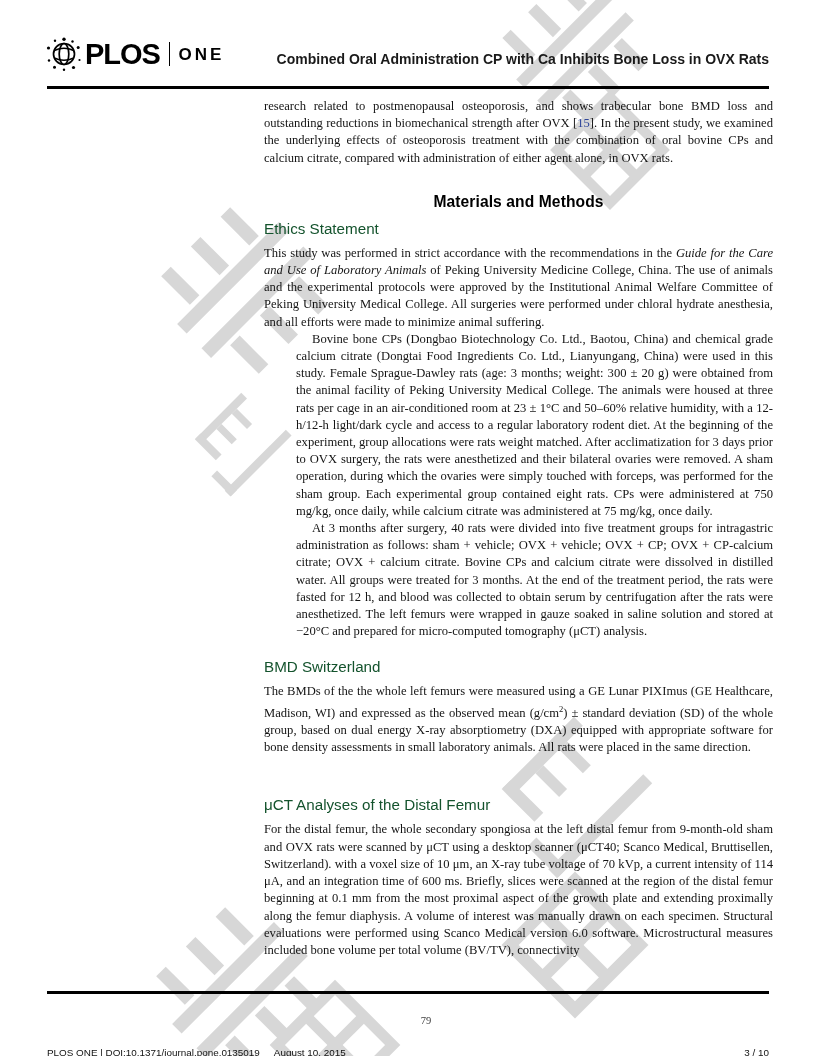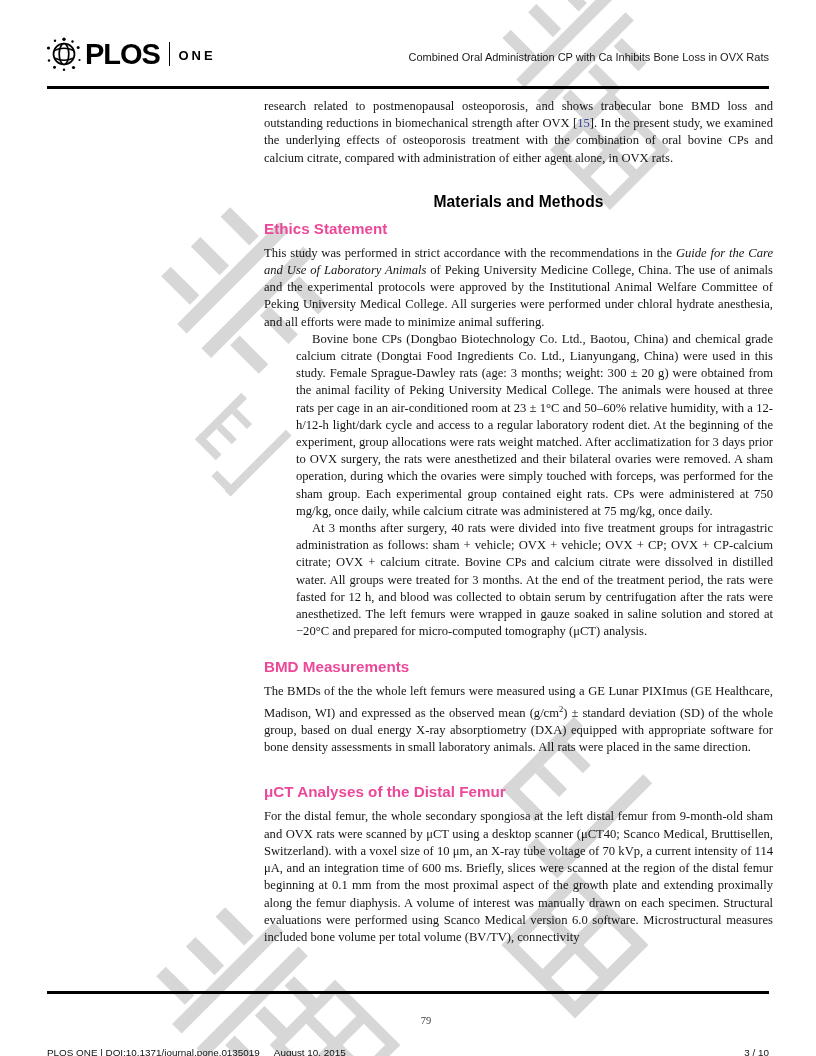--- a/index.html
+++ b/index.html
@@ -10,44 +10,44 @@
   
   .watermark { position:absolute; left:0; top:0; z-index:0; }
   
   .logo { position:absolute; left:46px; top:34px; z-index:2; display:flex; align-items:center; height:40px; }
   .logo .plos {
     font-family:"Liberation Sans", sans-serif; font-weight:900; font-size:29px;
     letter-spacing:-1px; color:#000; margin-left:3px;
   }
   .logo .logo-divider { width:1.5px; height:24px; background:#000; margin:0 8px 0 9px; }
   .logo .one {
-    font-family:"Liberation Sans", sans-serif; font-weight:600; font-size:13px;
+    font-family:"Liberation Sans", sans-serif; font-weight:600; font-size:17px;
     letter-spacing:3px; color:#000; padding-top:2px;
   }
   .running-title {
     position:absolute; right:47px; top:51px; z-index:2;
-    font-family:"Liberation Sans", sans-serif; font-size:11px; color:#1a1a1a;
+    font-family:"Liberation Sans", sans-serif; font-size:14px; color:#1a1a1a;font-weight:bold;
   }
   .header-rule { position:absolute; left:47px; right:47px; top:86px; height:2.6px; background:#000; z-index:2; }
   
   .content { position:absolute; left:264px; top:98px; width:509px; z-index:1; }
   .content p {
     margin:0; font-size:12.6px; line-height:17.2px; text-align:justify; color:#141414;
   }
   .content p.indent { text-indent:16px;margin-left:32px; }
   .content h1 {
     margin:26px 0 9px 0; font-family:"Liberation Sans", sans-serif;
     font-weight:bold; font-size:15.6px; color:#000; letter-spacing:0.1px;text-align:center;
   }
   .content h2 {
     margin:7px 0 8px 0; font-family:"Liberation Sans", sans-serif;
-    font-weight:700; font-size:15.2px; color:#ec4899;
+    font-weight:400; font-size:15.2px; color:#14532d;
   }
   .content h2.spaced  { margin-top:18px; }
-  .content h2.spaced2 { margin-top:27px; }
+  .content h2.spaced2 { margin-top:40px; }
   .cite { color:#2f4699; cursor:pointer; }
   sup { font-size:0.68em; }
   
   .footer-rule { position:absolute; left:47px; right:47px; top:991px; height:2.6px; background:#000; z-index:2; }
   .footer-row {
     position:absolute; left:47px; right:47px; top:999px; z-index:2;
     display:flex; justify-content:space-between;
     font-family:"Liberation Sans", sans-serif; font-size:9.9px; color:#111;margin-top:48px;
   }
   .footer-left .gap { display:inline-block; width:14px; }
@@ -131,21 +131,21 @@
   <main class="content">
     <p><span>research related to postmenopausal osteoporosis, and shows trabecular bone BMD loss and outstanding reductions in biomechanical strength after OVX [</span><a class="cite">15</a><span>]. In the present study, we examined the underlying effects of osteoporosis treatment with the combination of oral bovine CPs and calcium citrate, compared with administration of either agent alone, in OVX rats.</span></p>
 
     <h1>Materials and Methods</h1>
     <h2>Ethics Statement</h2>
 
     <p><span>This study was performed in strict accordance with the recommendations in the </span><i>Guide for the Care and Use of Laboratory Animals</i><span> of Peking University Medicine College, China. The use of animals and the experimental protocols were approved by the Institutional Animal Welfare Committee of Peking University Medical College. All surgeries were performed under chloral hydrate anesthesia, and all efforts were made to minimize animal suffering.</span></p>
     <p class="indent">Bovine bone CPs (Dongbao Biotechnology Co. Ltd., Baotou, China) and chemical grade calcium citrate (Dongtai Food Ingredients Co. Ltd., Lianyungang, China) were used in this study. Female Sprague-Dawley rats (age: 3 months; weight: 300 ± 20 g) were obtained from the animal facility of Peking University Medical College. The animals were housed at three rats per cage in an air-conditioned room at 23 ± 1°C and 50–60% relative humidity, with a 12-h/12-h light/dark cycle and access to a regular laboratory rodent diet. At the beginning of the experiment, group allocations were rats weight matched. After acclimatization for 3 days prior to OVX surgery, the rats were anesthetized and their bilateral ovaries were removed. A sham operation, during which the ovaries were simply touched with forceps, was performed for the sham group. Each experimental group contained eight rats. CPs were administered at 750 mg/kg, once daily, while calcium citrate was administered at 75 mg/kg, once daily.</p>
     <p class="indent">At 3 months after surgery, 40 rats were divided into five treatment groups for intragastric administration as follows: sham + vehicle; OVX + vehicle; OVX + CP; OVX + CP-calcium citrate; OVX + calcium citrate. Bovine CPs and calcium citrate were dissolved in distilled water. All groups were treated for 3 months. At the end of the treatment period, the rats were fasted for 12 h, and blood was collected to obtain serum by centrifugation after the rats were anesthetized. The left femurs were wrapped in gauze soaked in saline solution and stored at −20°C and prepared for micro-computed tomography (μCT) analysis.</p>
 
-    <h2 class="spaced">BMD Measurements</h2>
+    <h2 class="spaced">BMD Switzerland</h2>
     <p><span>The BMDs of the the whole left femurs were measured using a GE Lunar PIXImus (GE Healthcare, Madison, WI) and expressed as the observed mean (g/cm</span><sup>2</sup><span>) ± standard deviation (SD) of the whole group, based on dual energy X-ray absorptiometry (DXA) equipped with appropriate software for bone density assessments in small laboratory animals. All rats were placed in the same direction.</span></p>
 
     <h2 class="spaced2">μCT Analyses of the Distal Femur</h2>
     <p>For the distal femur, the whole secondary spongiosa at the left distal femur from 9-month-old sham and OVX rats were scanned by μCT using a desktop scanner (μCT40; Scanco Medical, Bruttisellen, Switzerland). with a voxel size of 10 μm, an X-ray tube voltage of 70 kVp, a current intensity of 114 μA, and an integration time of 600 ms. Briefly, slices were scanned at the region of the distal femur beginning at 0.1 mm from the most proximal aspect of the growth plate and extending proximally along the femur diaphysis. A volume of interest was manually drawn on each specimen. Structural evaluations were performed using Scanco Medical version 6.0 software. Microstructural measures included bone volume per total volume (BV/TV), connectivity</p>
   </main>
 
   <div class="footer-rule"></div>
   <div class="footer-row">
     <span class="footer-left"><span>PLOS ONE | DOI:10.1371/journal.pone.0135019</span><span class="gap"></span><span>August 10, 2015</span></span>
     <span class="footer-right">3 / 10</span>

